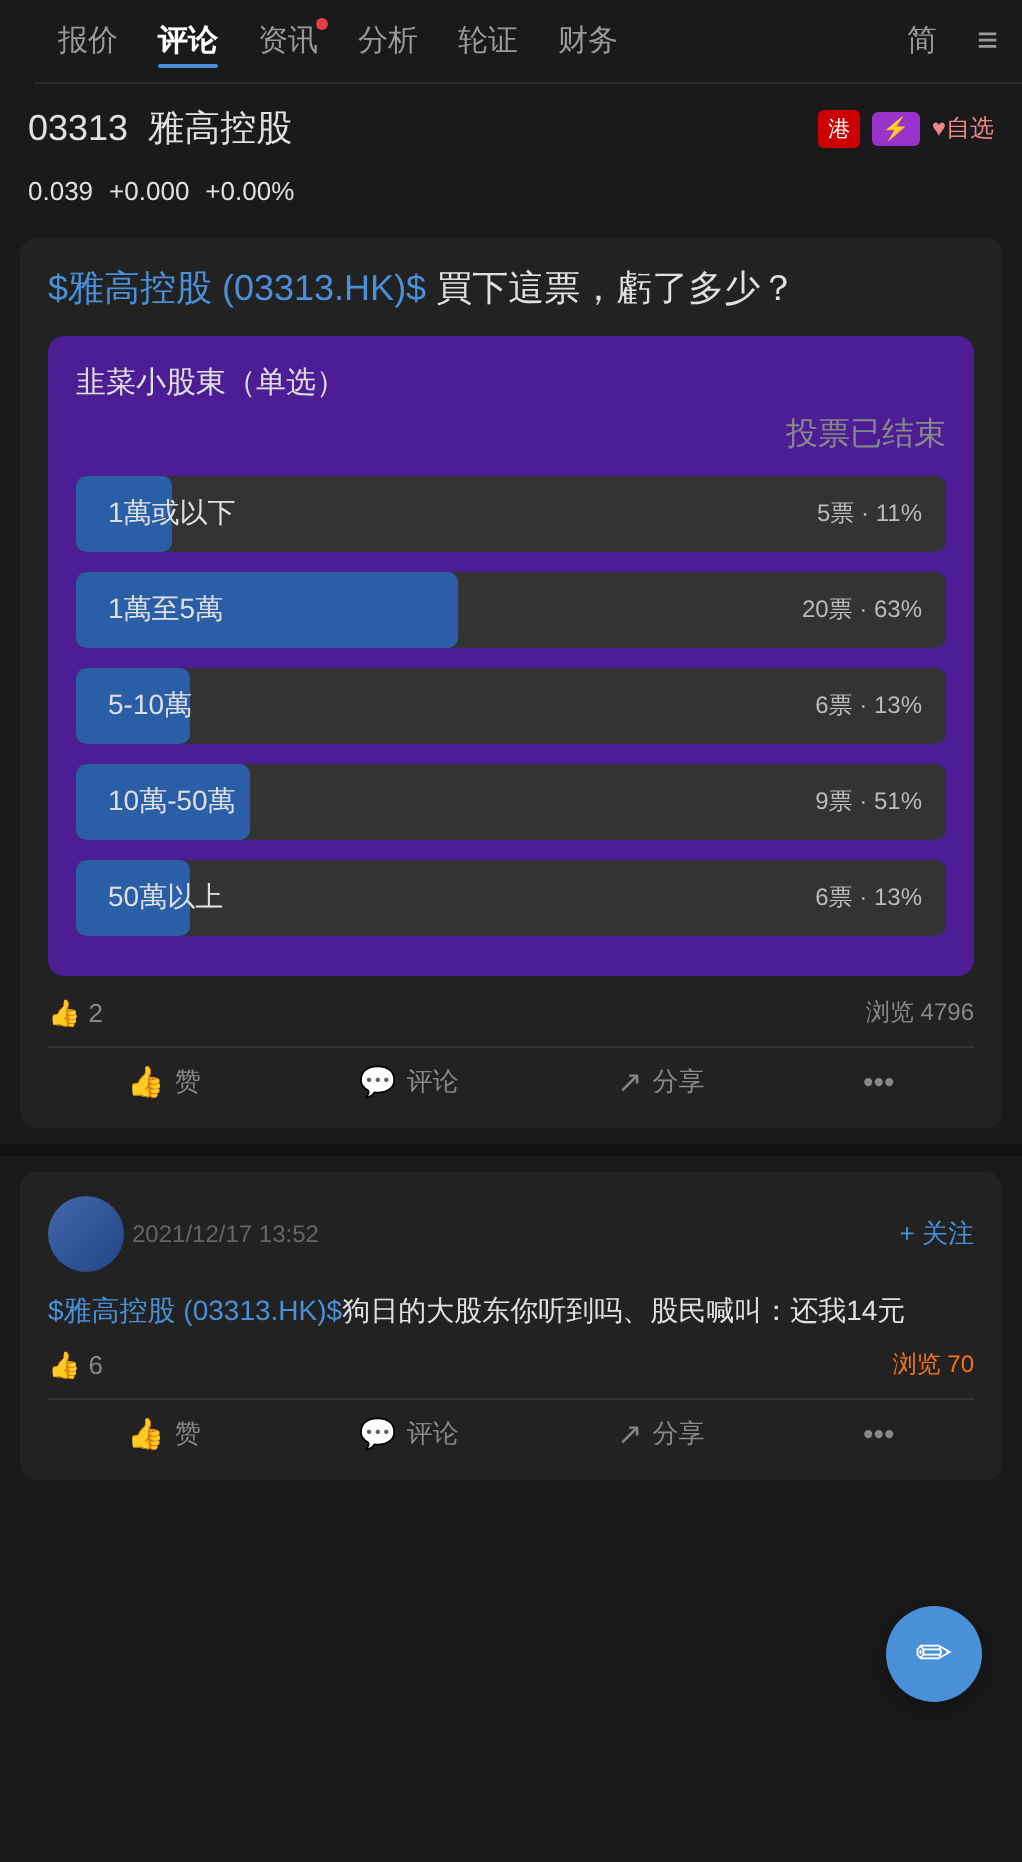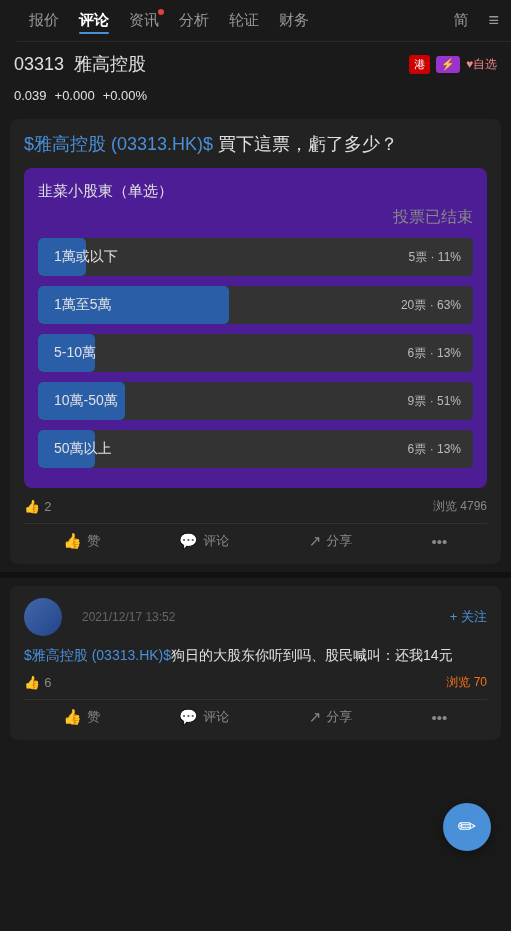--- a/index.html
+++ b/index.html
@@ -228,21 +228,21 @@
     
     .post2-card {
       background: #222;
       margin: 8px 10px;
       border-radius: 8px;
       padding: 12px 14px;
     }
     .post2-header {
       display: flex;
       align-items: center;
-      gap: 20px;
+      gap: 4px;
       margin-bottom: 8px;
     }
     .avatar {
       width: 38px; height: 38px;
       border-radius: 50%;
       background: linear-gradient(135deg, #4466aa, #224488);
       flex-shrink: 0;
     }
     .post2-meta { flex: 1; }
     .post2-user { font-size: 14px; color: #aaa; }

